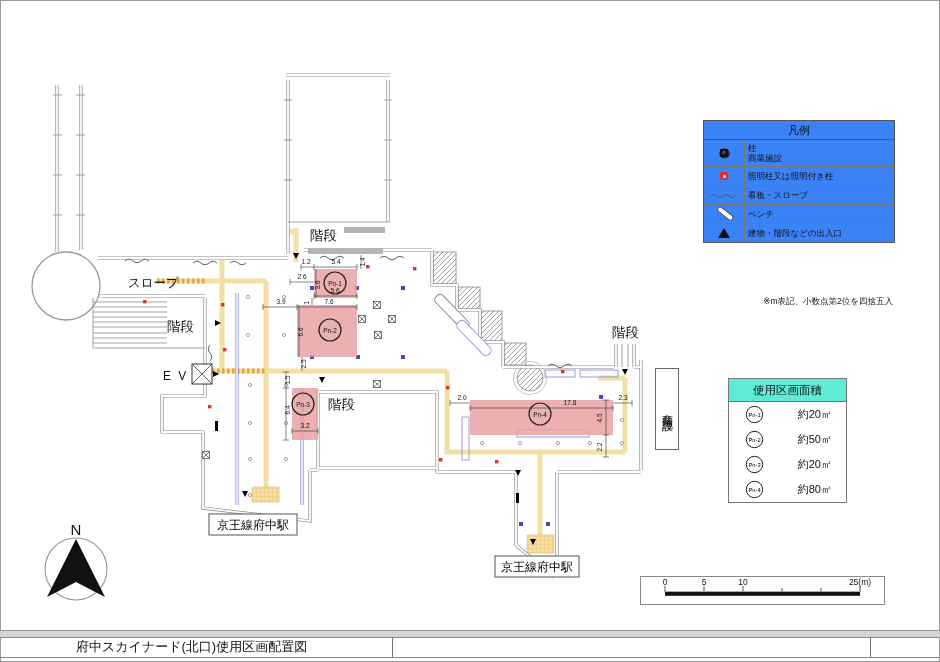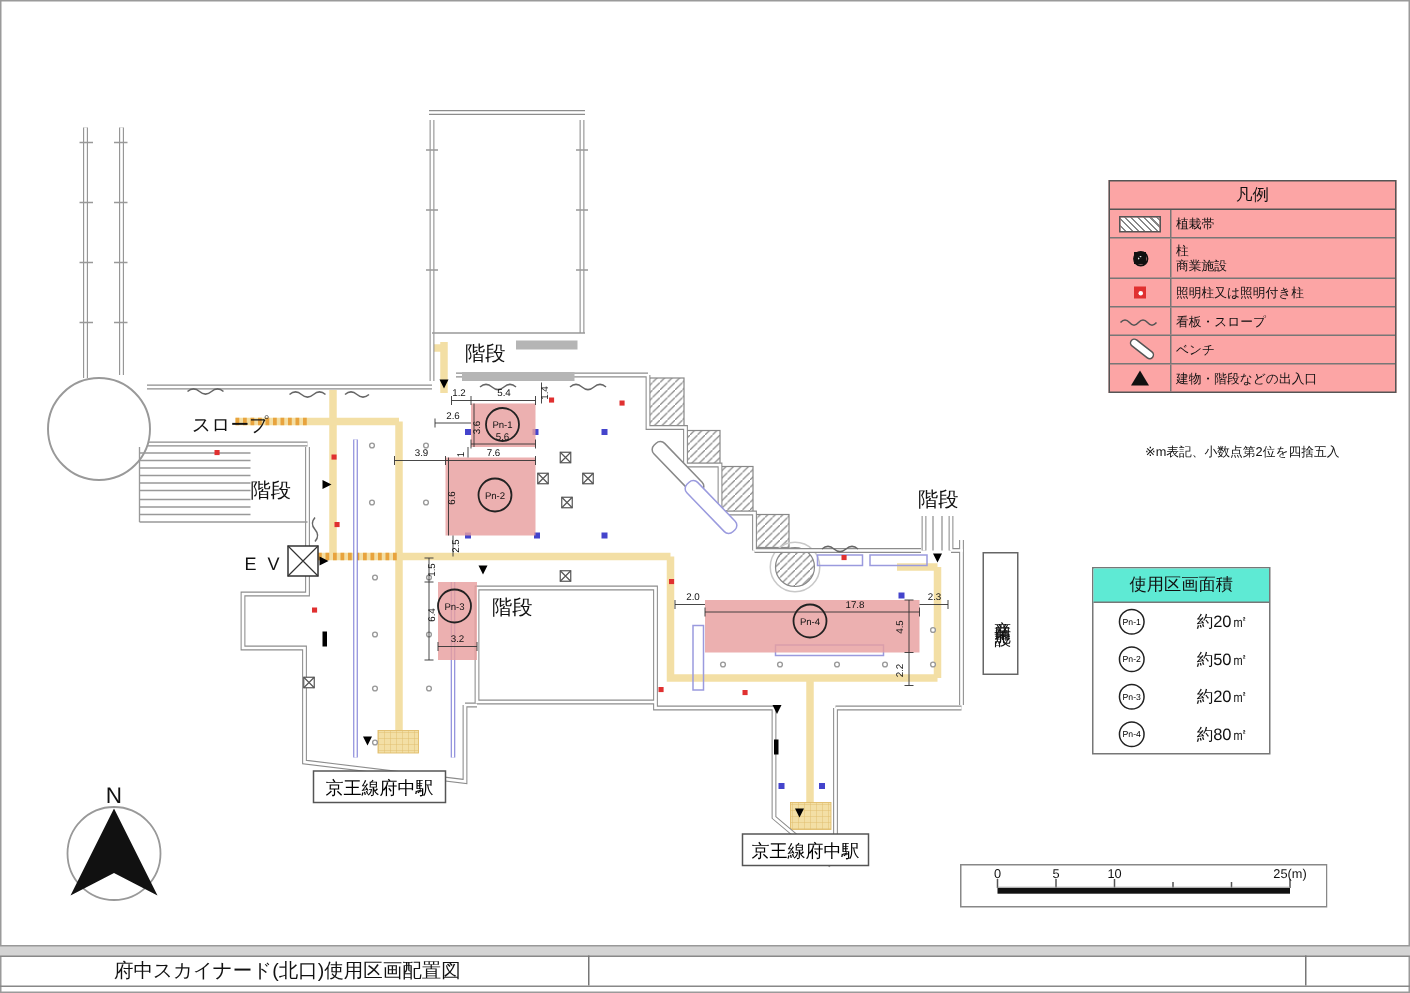--- a/index.html
+++ b/index.html
@@ -2,21 +2,21 @@
 <html><head>
 <meta charset="utf-8">
 <style>
   html,body{margin:0;padding:0;background:#fff;}
   body{width:940px;height:662px;position:relative;overflow:hidden;
        font-family:"Liberation Sans","DejaVu Sans",sans-serif;color:#111;}
   .sheet{position:absolute;inset:0;border:1px solid #9a9a9a;}
   svg{position:absolute;font-family:"Liberation Sans","DejaVu Sans",sans-serif;}
   #plan{left:0;top:0;}
   
-  .legend{position:absolute;left:703px;top:120px;width:190px;border:1px solid #555;background:#fca5a5;margin-left:36px;}
+  .legend{position:absolute;left:703px;top:120px;width:190px;border:1px solid #555;background:#3b82f6;}
   .legend-header{height:18px;line-height:18px;text-align:center;font-size:11px;border-bottom:1px solid #555;}
   .legend-row{display:flex;align-items:center;border-bottom:1px solid #777;min-height:18px;}
   .legend-row:last-child{border-bottom:none;}
   .legend-sym{width:40px;align-self:stretch;border-right:1px solid #777;display:flex;align-items:center;justify-content:center;gap:3px;}
   .legend-lab{flex:1;font-size:8.5px;line-height:10px;padding:2px 3px;}
   .sw-hatch{width:26px;height:9px;border:1px solid #555;
     background:repeating-linear-gradient(45deg,#fff 0 2px,#888 2px 3px);}
   .sw-tactile{width:30px;height:8px;border:1px solid #e8a33d;
     background:repeating-linear-gradient(90deg,#f0b050 0 2px,#fff 2px 5px);}
   .sw-gutter-grid{width:9px;height:9px;background:#3d3dc0;
@@ -303,26 +303,20 @@
     <text x="328" y="409" font-size="13.5">階段</text>
     <text x="612" y="337" font-size="13.5">階段</text>
     <text x="163" y="380" font-size="12" letter-spacing="2">E V</text>
   </g>
 </svg>
 
 <div class="commercial">商業施設</div>
 
 <div class="legend">
   <div class="legend-header">凡例</div>
-  <div class="legend-row">
-    <div class="legend-sym">
-        <span class="sw-hatch"></span>
-      </div>
-    <div class="legend-lab">植栽帯</div>
-  </div>
   <div class="legend-row" style="min-height:26px;">
     <div class="legend-sym">
       <svg width="10" height="10">
           <rect x="1" y="1" width="8" height="8" fill="#111"></rect>
           <circle cx="5" cy="5" r="1.4" fill="#fff"></circle>
         </svg>
       <svg width="11" height="11">
           <circle cx="5.5" cy="5.5" r="4.5" fill="none" stroke="#111" stroke-width="1.2"></circle>
           <path d="M2.3,2.3 L8.7,8.7 M8.7,2.3 L2.3,8.7" stroke="#111" stroke-width="1.2"></path>
         </svg>

